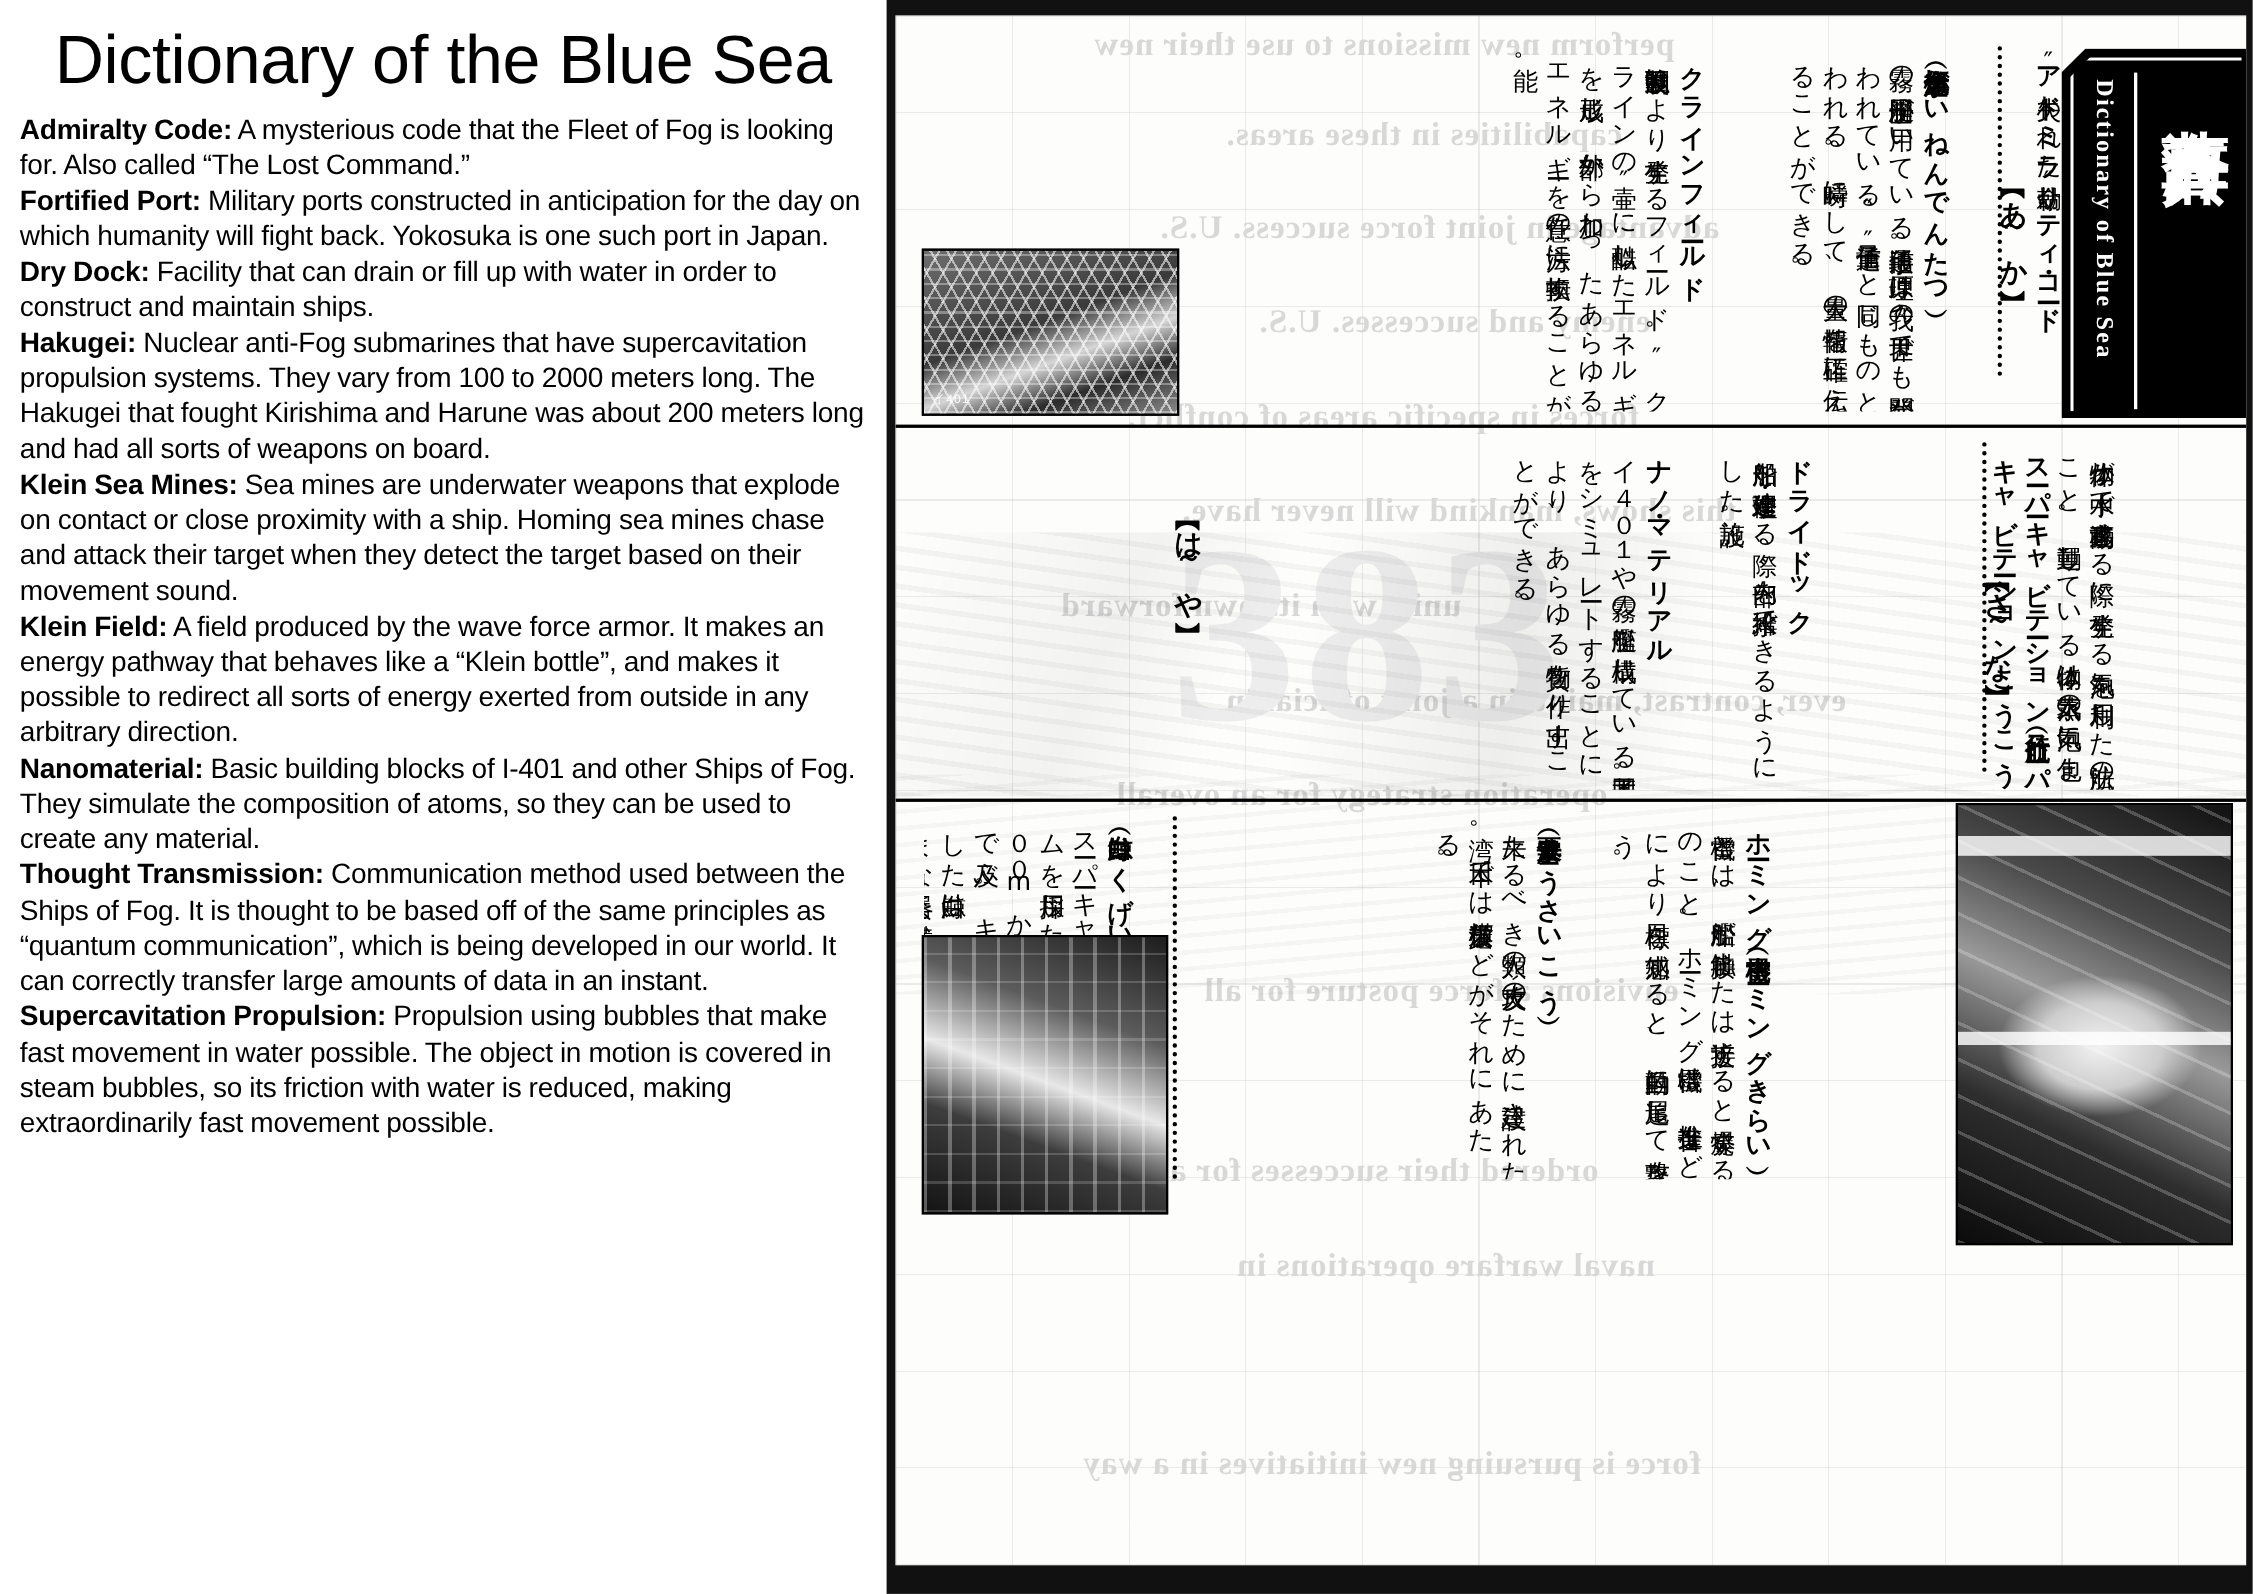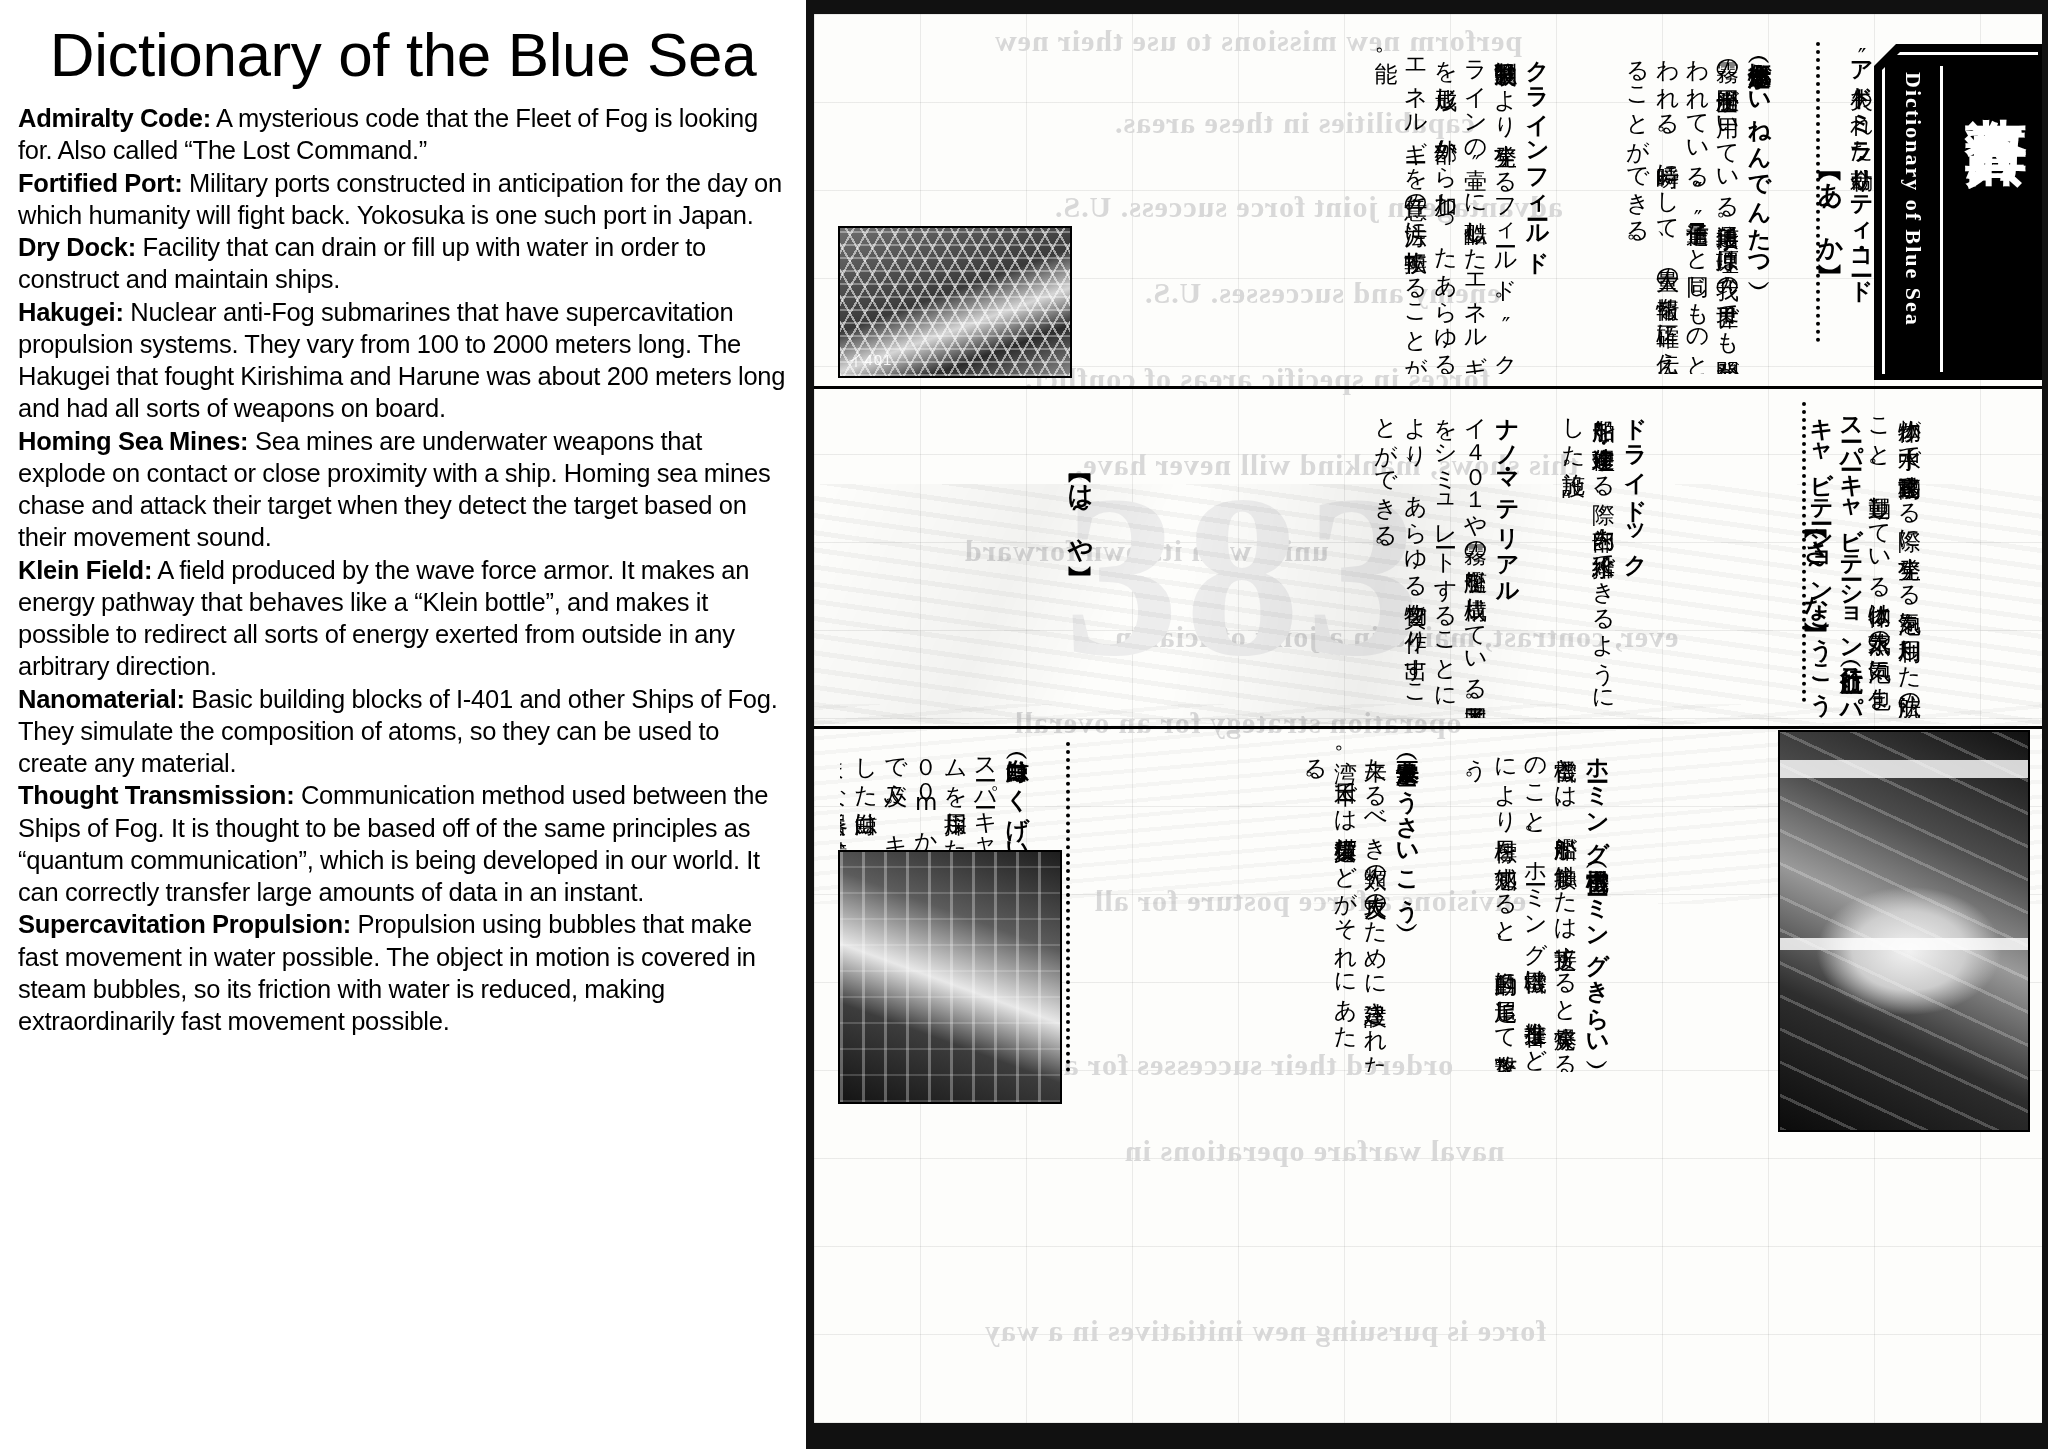--- a/index.html
+++ b/index.html
@@ -191,21 +191,21 @@
     background:
       repeating-linear-gradient(60deg, rgba(255,255,255,0.55) 0 2px, rgba(0,0,0,0) 2px 13px),
       repeating-linear-gradient(-60deg, rgba(255,255,255,0.55) 0 2px, rgba(0,0,0,0) 2px 13px),
       repeating-linear-gradient(0deg, rgba(255,255,255,0.35) 0 2px, rgba(0,0,0,0) 2px 13px),
       linear-gradient(160deg, #6e6e6e 0%, #3a3a3a 45%, #d6d6d6 62%, #2b2b2b 78%, #8a8a8a 100%);
   }
   #photo-hexdeck .cap {
     position: absolute;
     left: 8px; bottom: 6px;
     color: #fff;
-    font-size: 15px;
+    font-size: 11px;
     font-family: "Liberation Sans", sans-serif;
     letter-spacing: 1px;
     opacity: .9;
   }
   
   #photo-drydock .pi {
     background:
       repeating-linear-gradient(90deg, rgba(255,255,255,0.30) 0 3px, rgba(0,0,0,0) 3px 22px),
       repeating-linear-gradient(0deg, rgba(255,255,255,0.18) 0 2px, rgba(0,0,0,0) 2px 26px),
       linear-gradient(200deg, #1d1d1d 0%, #5c5c5c 30%, #e8e8e8 52%, #3d3d3d 70%, #141414 100%);
@@ -280,21 +280,21 @@
 
 <div id="page">
 
   <div id="left-page">
     <h1 id="eng-title">Dictionary of the Blue Sea</h1>
 
     <p class="entry"><span class="term">Admiralty Code:</span><span> A mysterious code that the Fleet of Fog is looking for.  Also called “The Lost Command.”</span></p>
     <p class="entry"><span class="term">Fortified Port:</span><span> Military ports constructed in anticipation for the day on which humanity will fight back.  Yokosuka is one such port in Japan.</span></p>
     <p class="entry"><span class="term">Dry Dock:</span><span> Facility that can drain or fill up with water in order to construct and maintain ships.</span></p>
     <p class="entry"><span class="term">Hakugei:</span><span> Nuclear anti-Fog submarines that have supercavitation propulsion systems.  They vary from 100 to 2000 meters long.  The Hakugei that fought Kirishima and Harune was about 200 meters long and had all sorts of weapons on board.</span></p>
-    <p class="entry"><span class="term">Homing Sea Mines:</span><span> Sea mines are underwater weapons that explode on contact or close proximity with a ship.  Homing sea mines chase and attack their target when they detect the target based on their movement sound.</span></p>
+    <p class="entry"><span class="term">Klein Sea Mines:</span><span> Sea mines are underwater weapons that explode on contact or close proximity with a ship.  Homing sea mines chase and attack their target when they detect the target based on their movement sound.</span></p>
     <p class="entry"><span class="term">Klein Field:</span><span> A field produced by the wave force armor.  It makes an energy pathway that behaves like a “Klein bottle”, and makes it possible to redirect all sorts of energy exerted from outside in any arbitrary direction.</span></p>
     <p class="entry"><span class="term">Nanomaterial:</span><span> Basic building blocks of I-401 and other Ships of Fog.  They simulate the composition of atoms, so they can be used to create any material.</span></p>
     <p class="entry"><span class="term">Thought Transmission:</span><span> Communication method used between the Ships of Fog.  It is thought to be based off of the same principles as “quantum communication”, which is being developed in our world.  It can correctly transfer large amounts of data in an instant.</span></p>
     <p class="entry"><span class="term">Supercavitation Propulsion:</span><span> Propulsion using bubbles that make fast movement in water possible.  The object in motion is covered in steam bubbles, so its friction with water is reduced, making extraordinarily fast movement possible.</span></p>
   </div>
 
   <div id="right-page">
     <div id="jp-sheet">
 
       <div class="grid-layer"></div>

